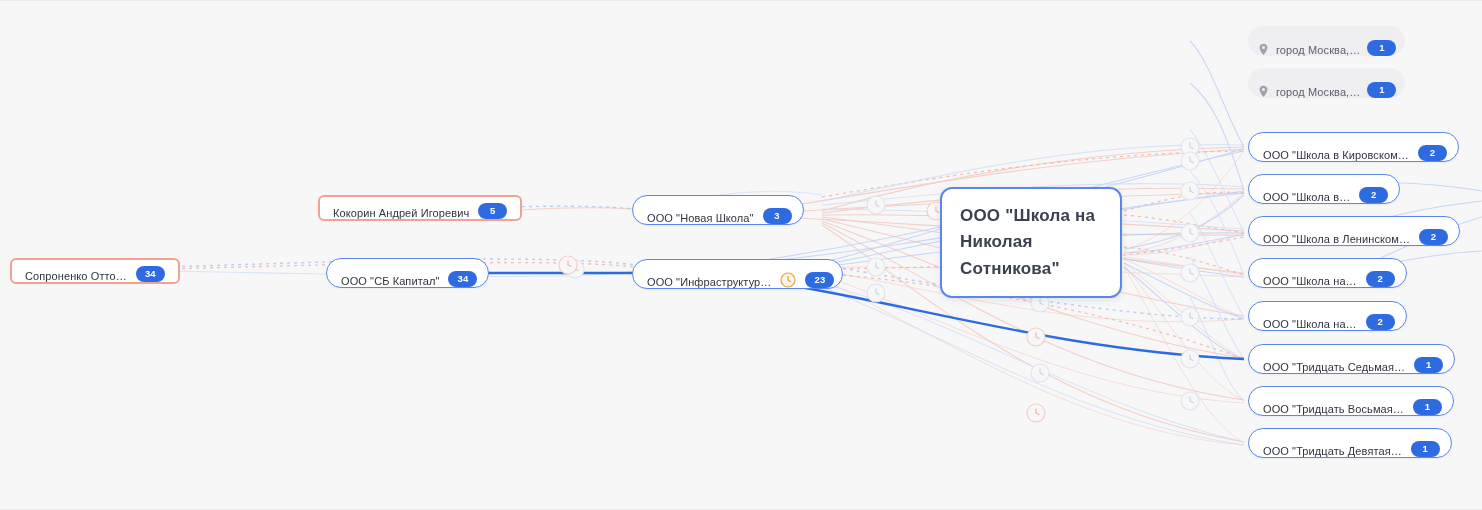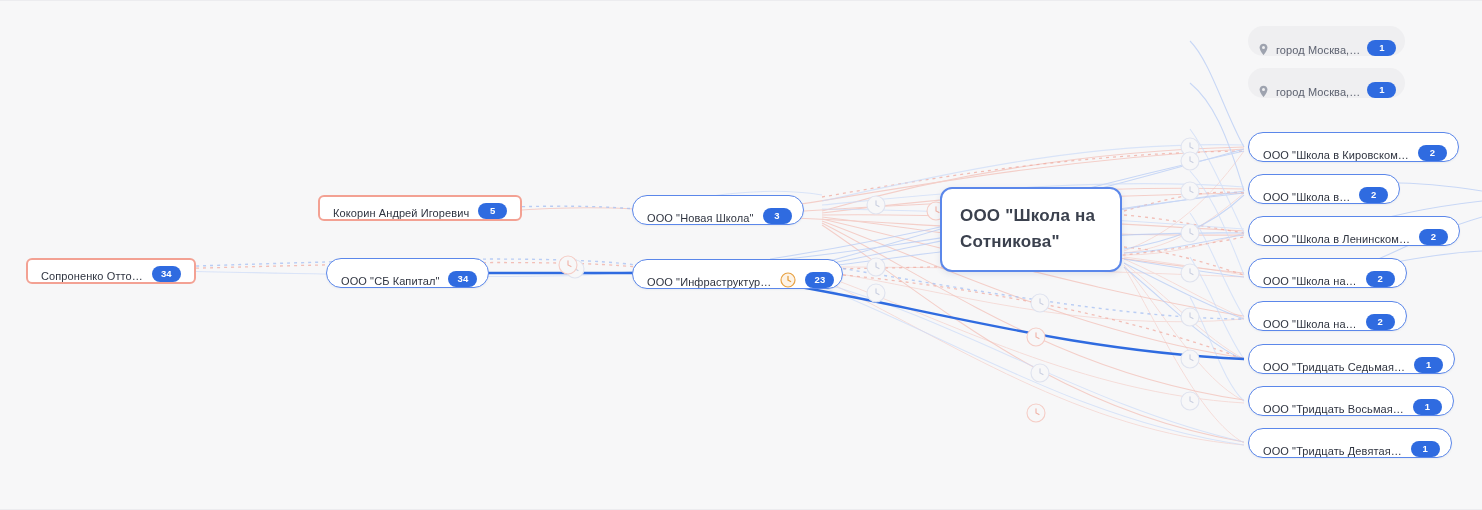--- a/index.html
+++ b/index.html
@@ -205,21 +205,21 @@
       <use href="#clock-marker" x="1190" y="358"></use>
       <use href="#clock-marker" x="1190" y="400"></use>
       <use href="#clock-marker-pink" x="936" y="210"></use>
       <use href="#clock-marker-pink" x="1036" y="262"></use>
       <use href="#clock-marker-pink" x="1036" y="336"></use>
       <use href="#clock-marker-pink" x="1036" y="412"></use>
       <use href="#clock-marker-pink" x="568" y="264"></use>
     </g>
   </svg>
 
-  <div class="node rect-red" style="left:10px;top:257px;margin-left:16px;">
+  <div class="node rect-red" style="left:10px;top:257px;">
     <span class="node-label">Сопроненко Отто…</span>
     <span class="badge">34</span>
   </div>
 
   <div class="node pill" style="left:326px;top:257px;">
     <span class="node-label">ООО "СБ Капитал"</span>
     <span class="badge">34</span>
   </div>
 
   <div class="node rect-red" style="left:318px;top:194px;">
@@ -238,20 +238,21 @@
       <svg class="hist-icon" viewBox="0 0 16 16" xmlns="http://www.w3.org/2000/svg">
         <circle cx="8" cy="8" r="7" fill="#fdf3e6" stroke="#e8a243" stroke-width="1.2"></circle>
         <path d="M8 4.3 V8 L10.6 9.5" fill="none" stroke="#e8a243" stroke-width="1.3" stroke-linecap="round"></path>
       </svg>
     </span>
     <span class="badge">23</span>
   </div>
 
   <div class="node card" style="left:940px;top:186px;width:182px;">
     <div class="node-title">ООО "Школа на</div>
+    <div class="node-title">Николая</div>
     <div class="node-title">Сотникова"</div>
   </div>
 
   <div class="node grey" style="left:1248px;top:25px;">
     <span>
       <svg class="pin-icon" viewBox="0 0 11 13" xmlns="http://www.w3.org/2000/svg">
         <path d="M5.5 0.7C3.3 0.7 1.6 2.4 1.6 4.5c0 2.9 3.9 7.6 3.9 7.6s3.9-4.7 3.9-7.6C9.4 2.4 7.7 0.7 5.5 0.7z" fill="#9ea3af"></path>
         <circle cx="5.5" cy="4.5" r="1.5" fill="#efeff1"></circle>
       </svg>
     </span>

